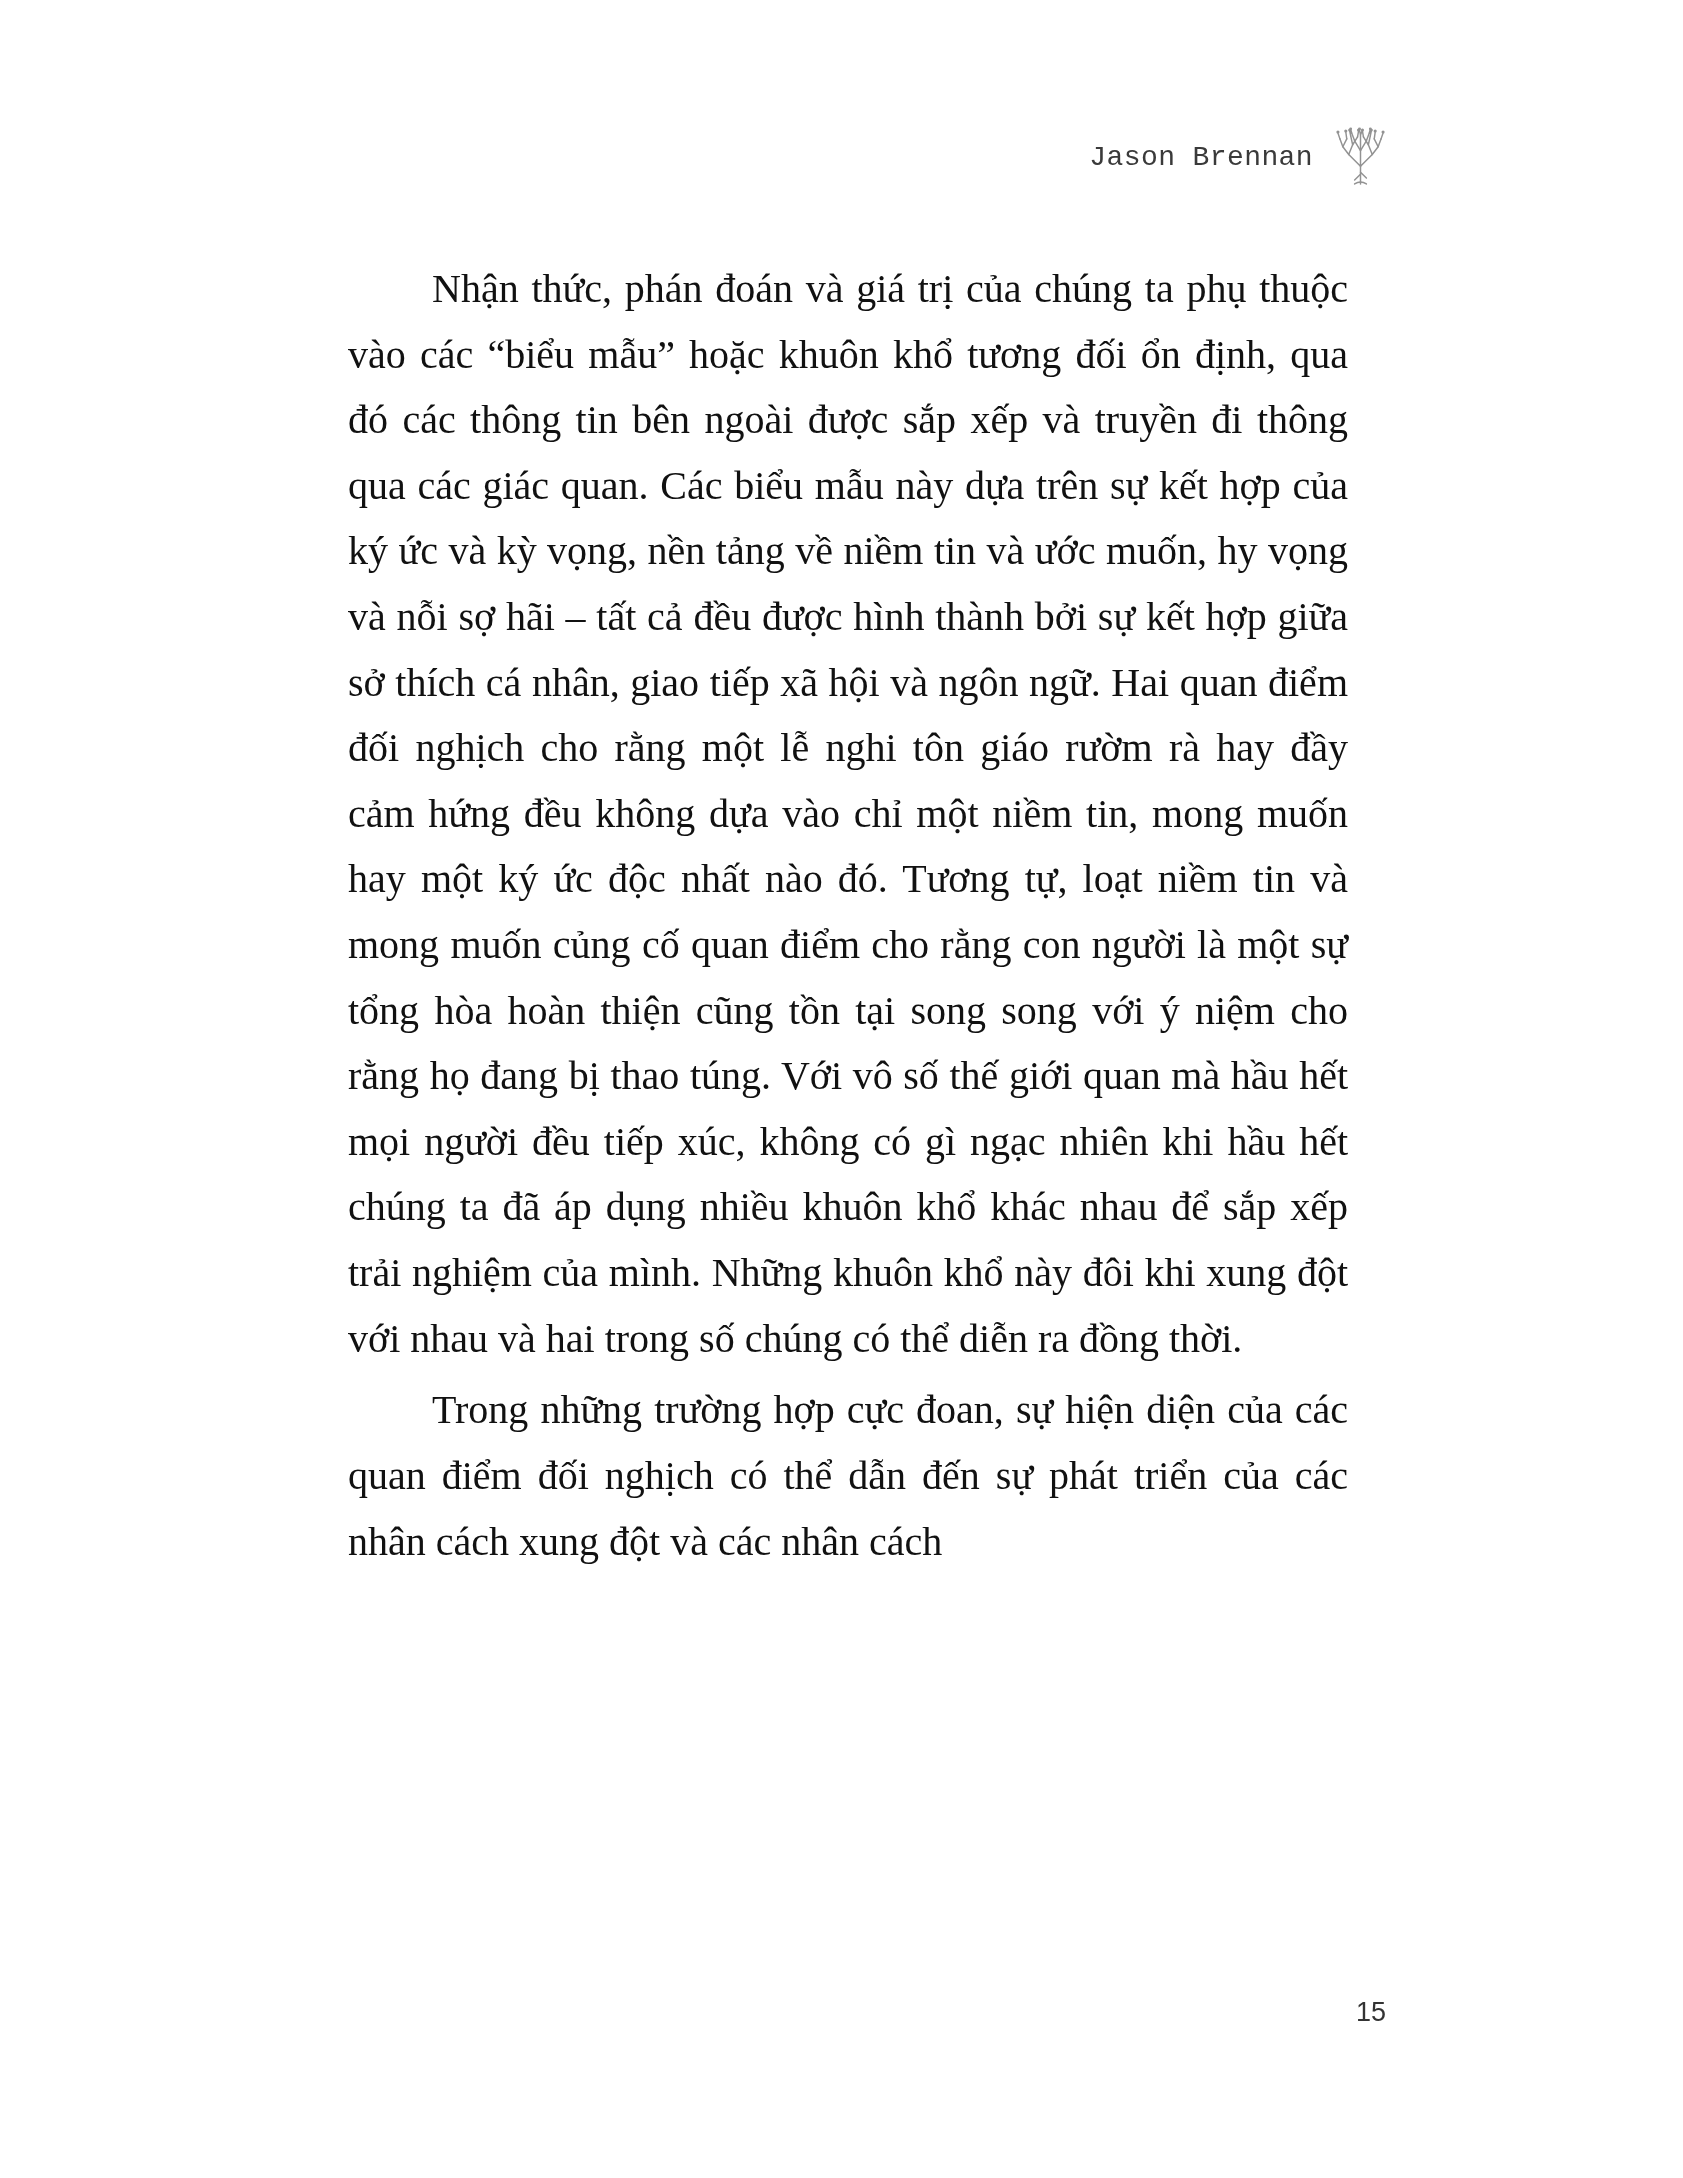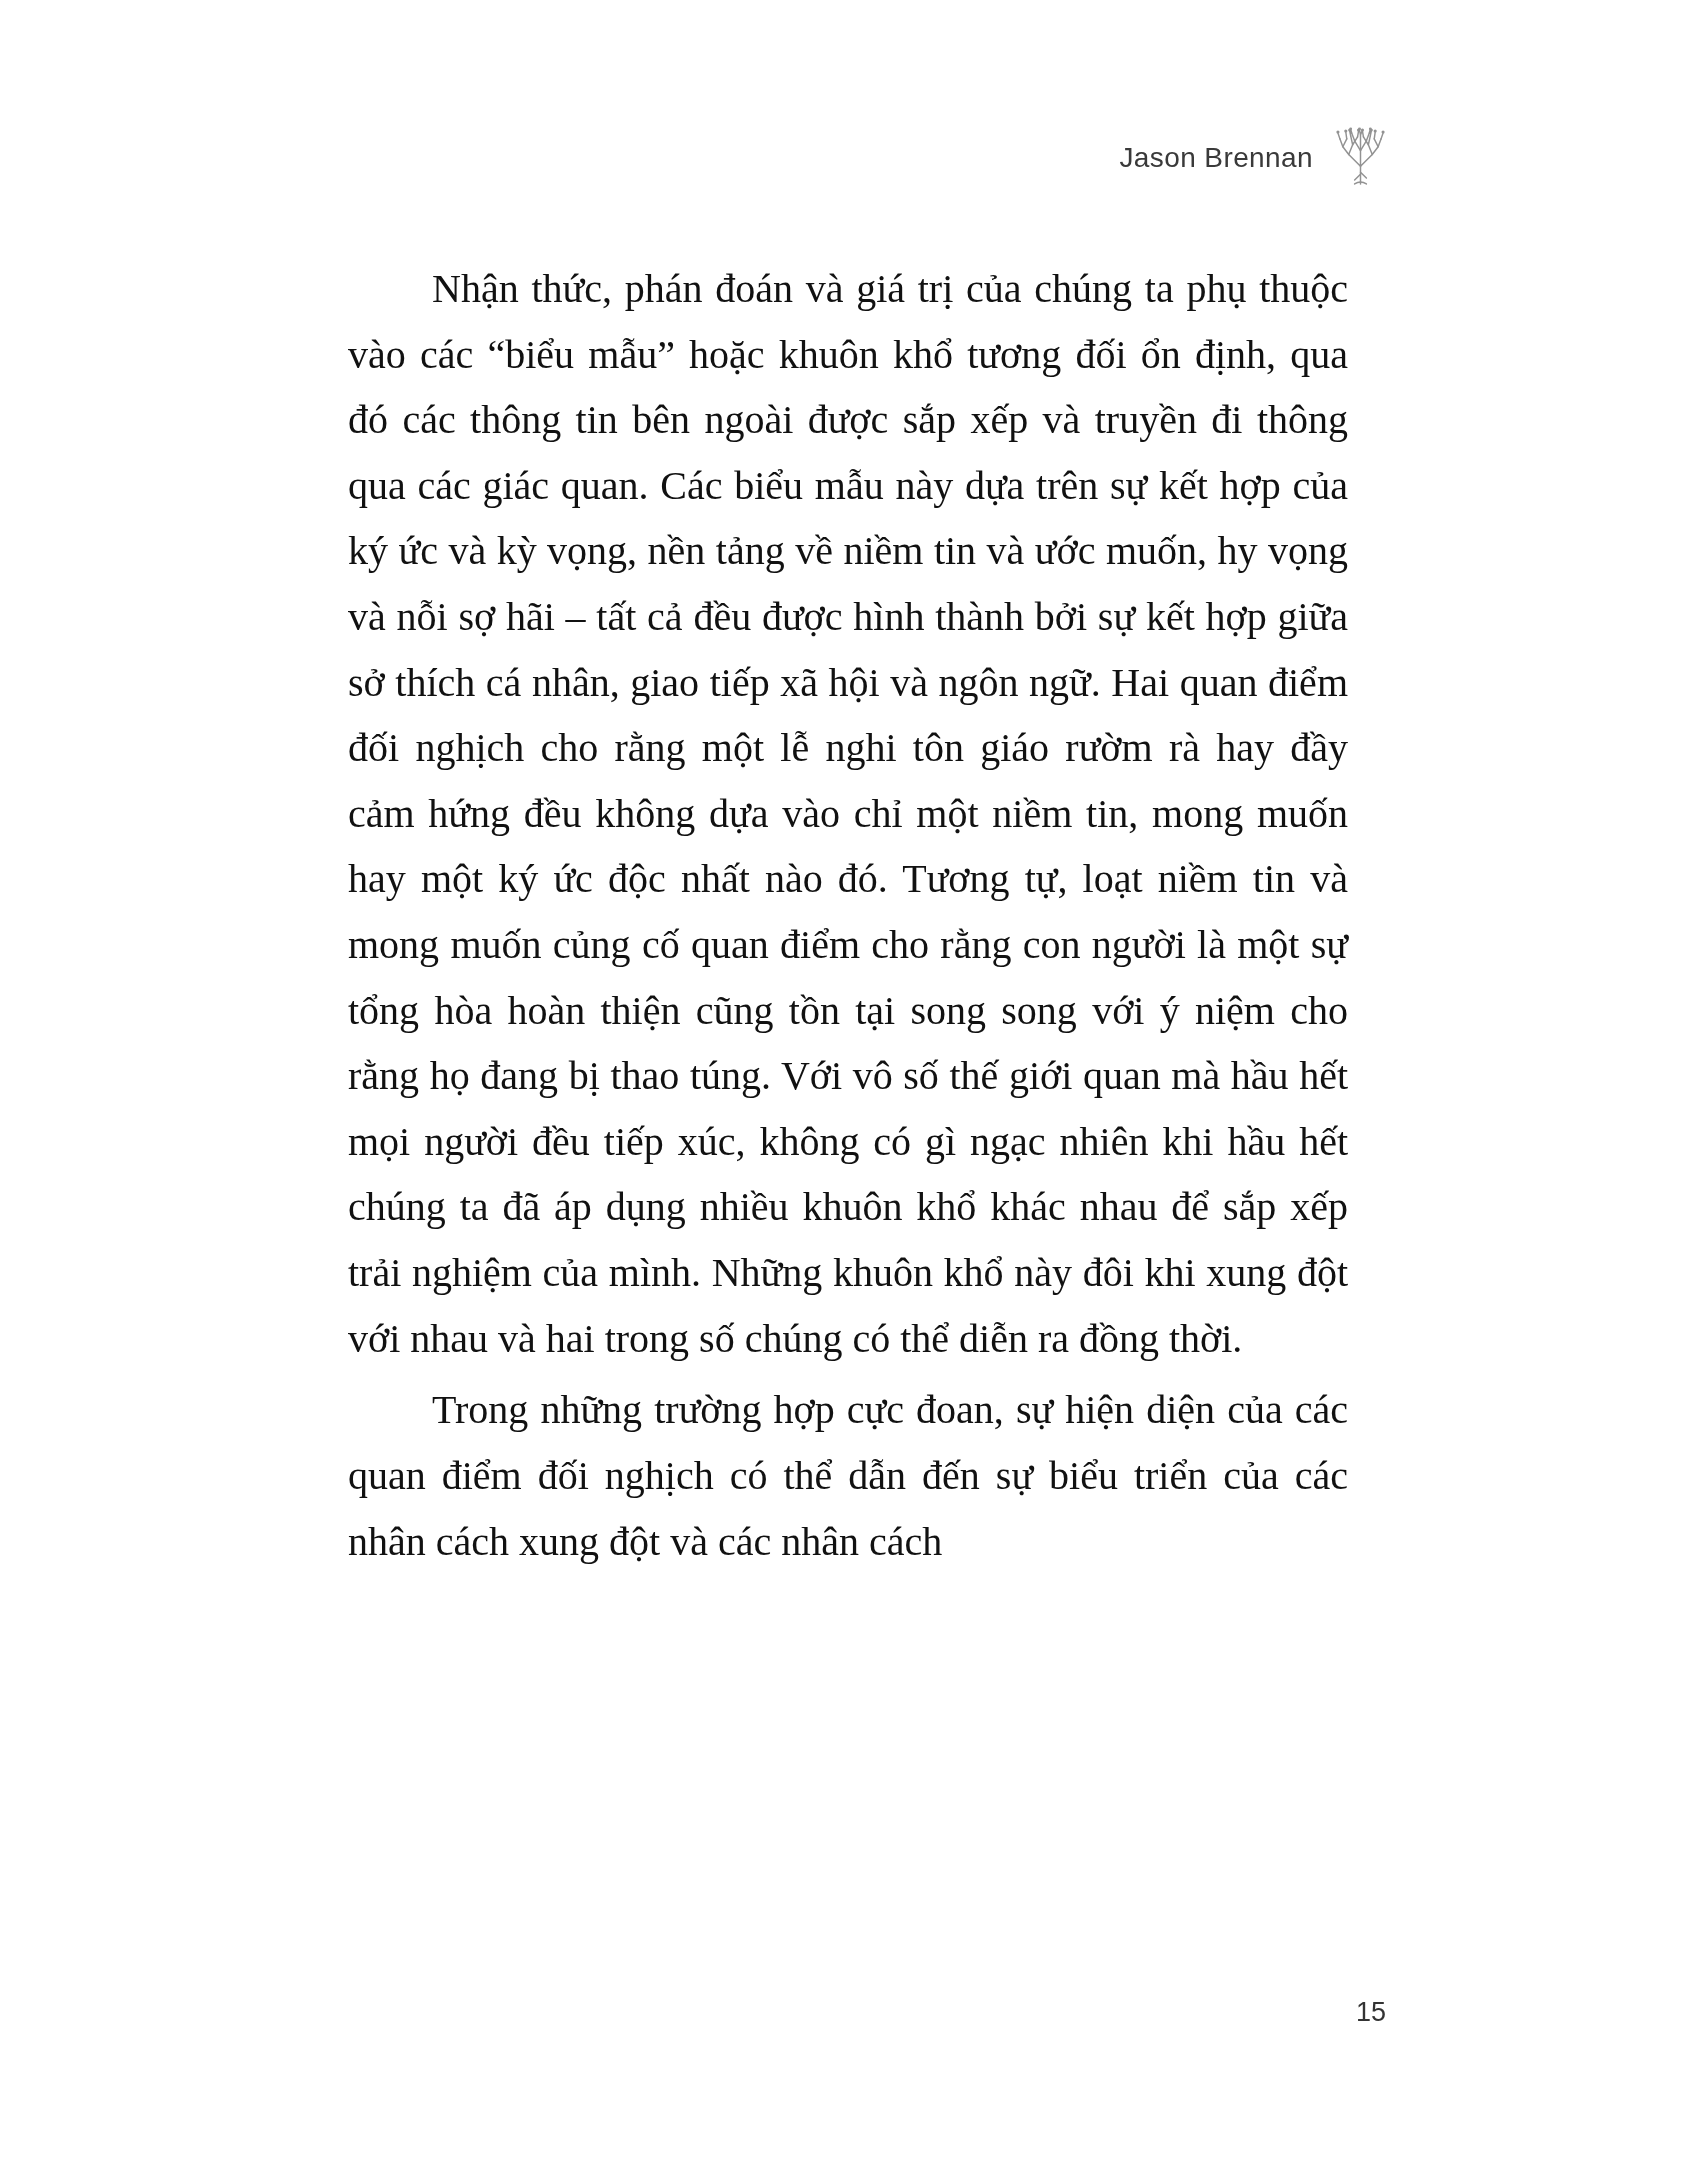--- a/index.html
+++ b/index.html
@@ -25,21 +25,21 @@
   
   .running-head {
     position: absolute;
     top: 127px;
     right: 297px;
     display: flex;
     align-items: center;
     gap: 22px;
   }
   .running-head-text {
-    font-family: Liberation Sans, sans-serif;
+    font-family: Liberation Mono, monospace;
     font-size: 28px;
     font-weight: 400;
     color: #3a3a3a;
     letter-spacing: 0.4px;
     white-space: nowrap;
     text-align: right;
   }
   .head-ornament {
     width: 51px;
     height: 61px;
@@ -113,19 +113,19 @@
           <circle cx="16" cy="1.8" r="1.4"></circle>
             <circle cx="36" cy="1.8" r="1.4"></circle>
           <circle cx="25" cy="2" r="1.5"></circle>
         </g>
       </svg>
     </span>
   </div>
 
   <div class="body-col">
     <p class="para indent">Nhận thức, phán đoán và giá trị của chúng ta phụ thuộc vào các “biểu mẫu” hoặc khuôn khổ tương đối ổn định, qua đó các thông tin bên ngoài được sắp xếp và truyền đi thông qua các giác quan. Các biểu mẫu này dựa trên sự kết hợp của ký ức và kỳ vọng, nền tảng về niềm tin và ước muốn, hy vọng và nỗi sợ hãi – tất cả đều được hình thành bởi sự kết hợp giữa sở thích cá nhân, giao tiếp xã hội và ngôn ngữ. Hai quan điểm đối nghịch cho rằng một lễ nghi tôn giáo rườm rà hay đầy cảm hứng đều không dựa vào chỉ một niềm tin, mong muốn hay một ký ức độc nhất nào đó. Tương tự, loạt niềm tin và mong muốn củng cố quan điểm cho rằng con người là một sự tổng hòa hoàn thiện cũng tồn tại song song với ý niệm cho rằng họ đang bị thao túng. Với vô số thế giới quan mà hầu hết mọi người đều tiếp xúc, không có gì ngạc nhiên khi hầu hết chúng ta đã áp dụng nhiều khuôn khổ khác nhau để sắp xếp trải nghiệm của mình. Những khuôn khổ này đôi khi xung đột với nhau và hai trong số chúng có thể diễn ra đồng thời.</p>
-    <p class="para indent">Trong những trường hợp cực đoan, sự hiện diện của các quan điểm đối nghịch có thể dẫn đến sự biểu triển của các nhân cách xung đột và các nhân cách</p>
+    <p class="para indent">Trong những trường hợp cực đoan, sự hiện diện của các quan điểm đối nghịch có thể dẫn đến sự phát triển của các nhân cách xung đột và các nhân cách</p>
   </div>
 
   <div class="folio">15</div>
 
 </div>
 
 
 </body></html>

